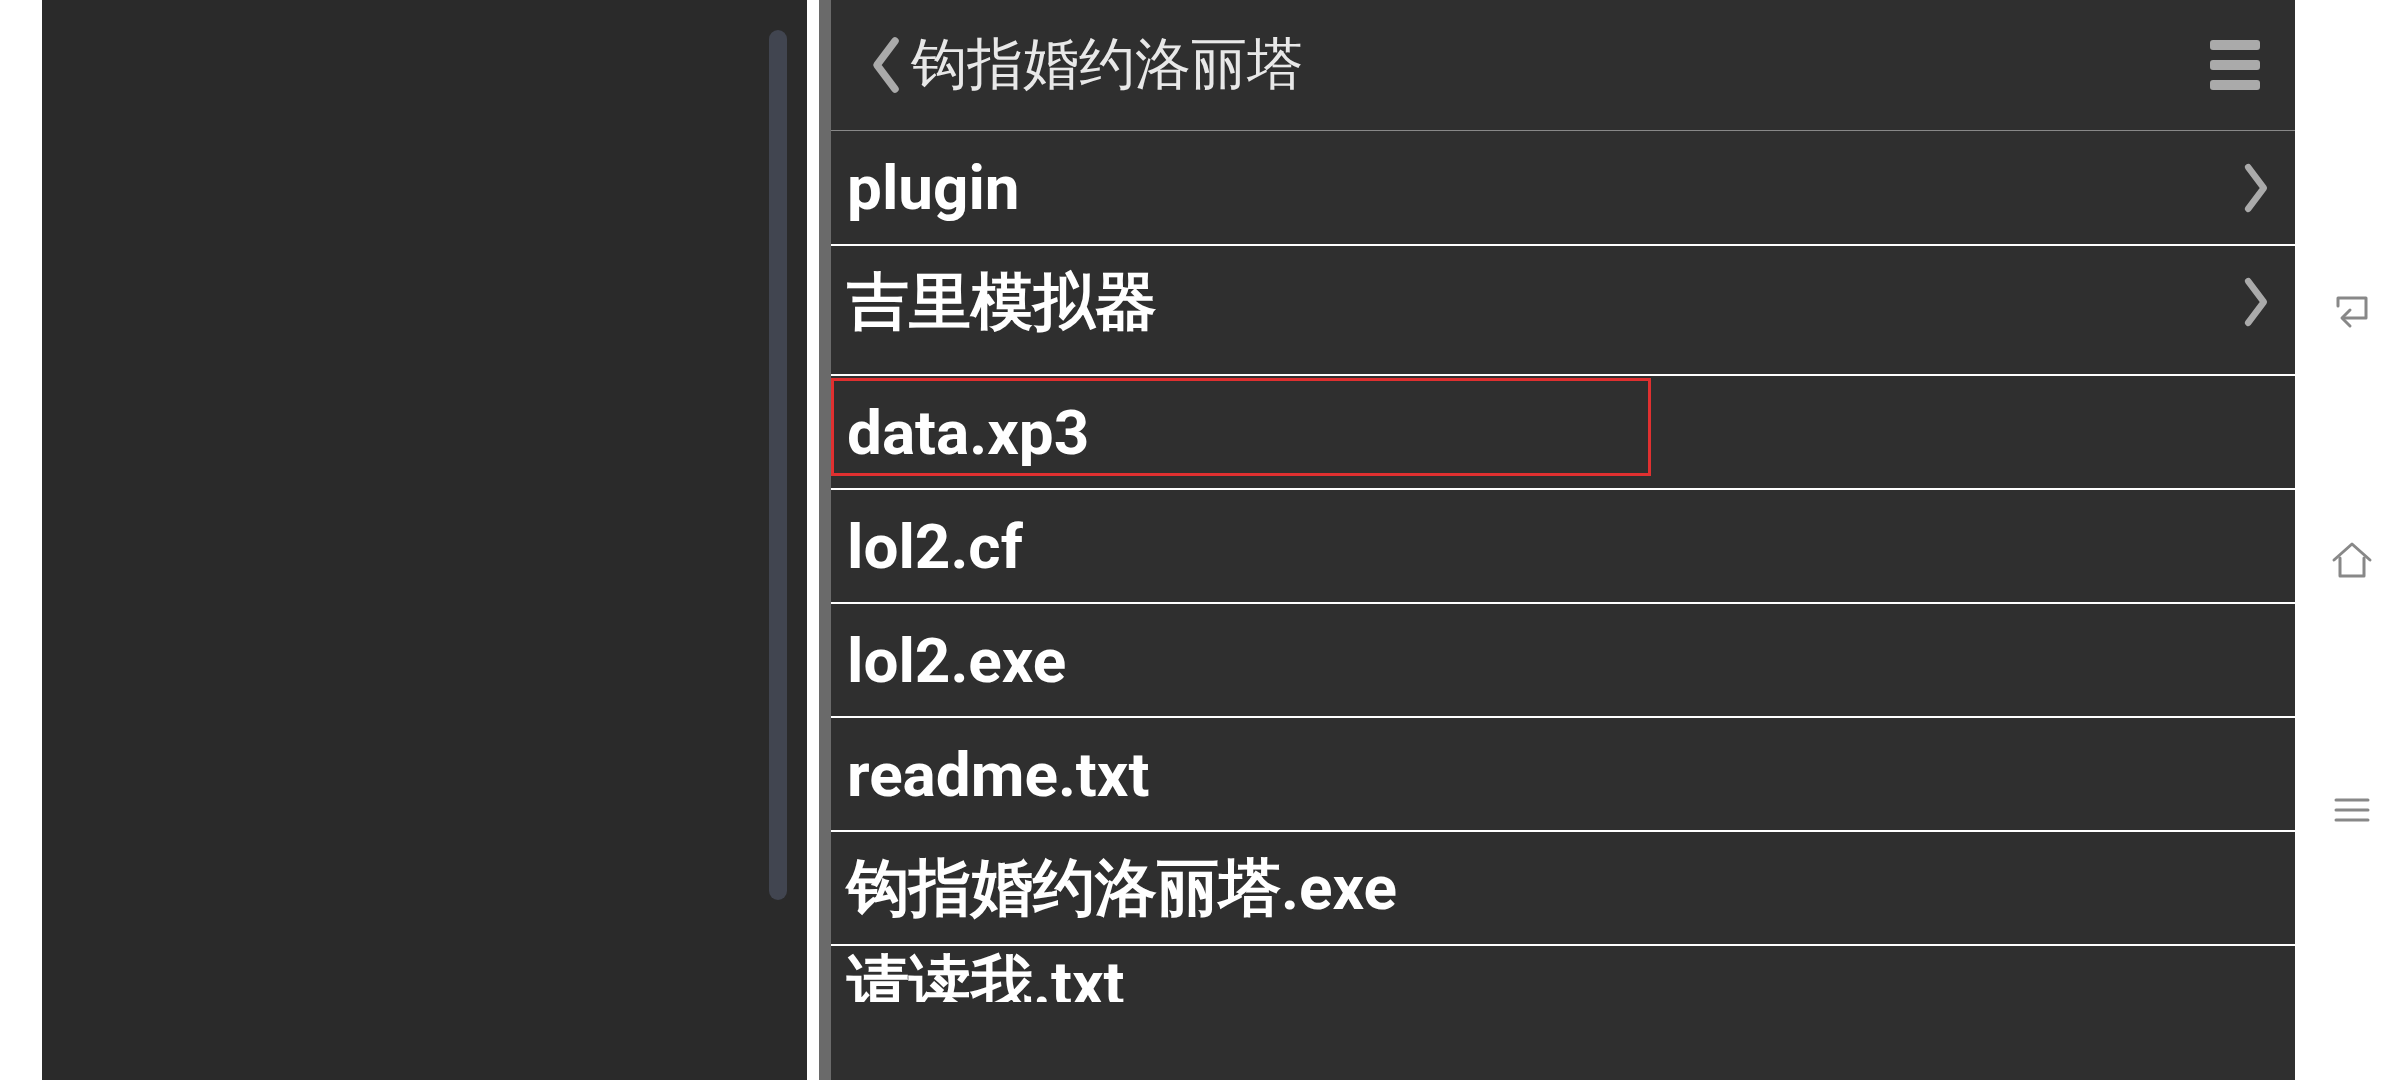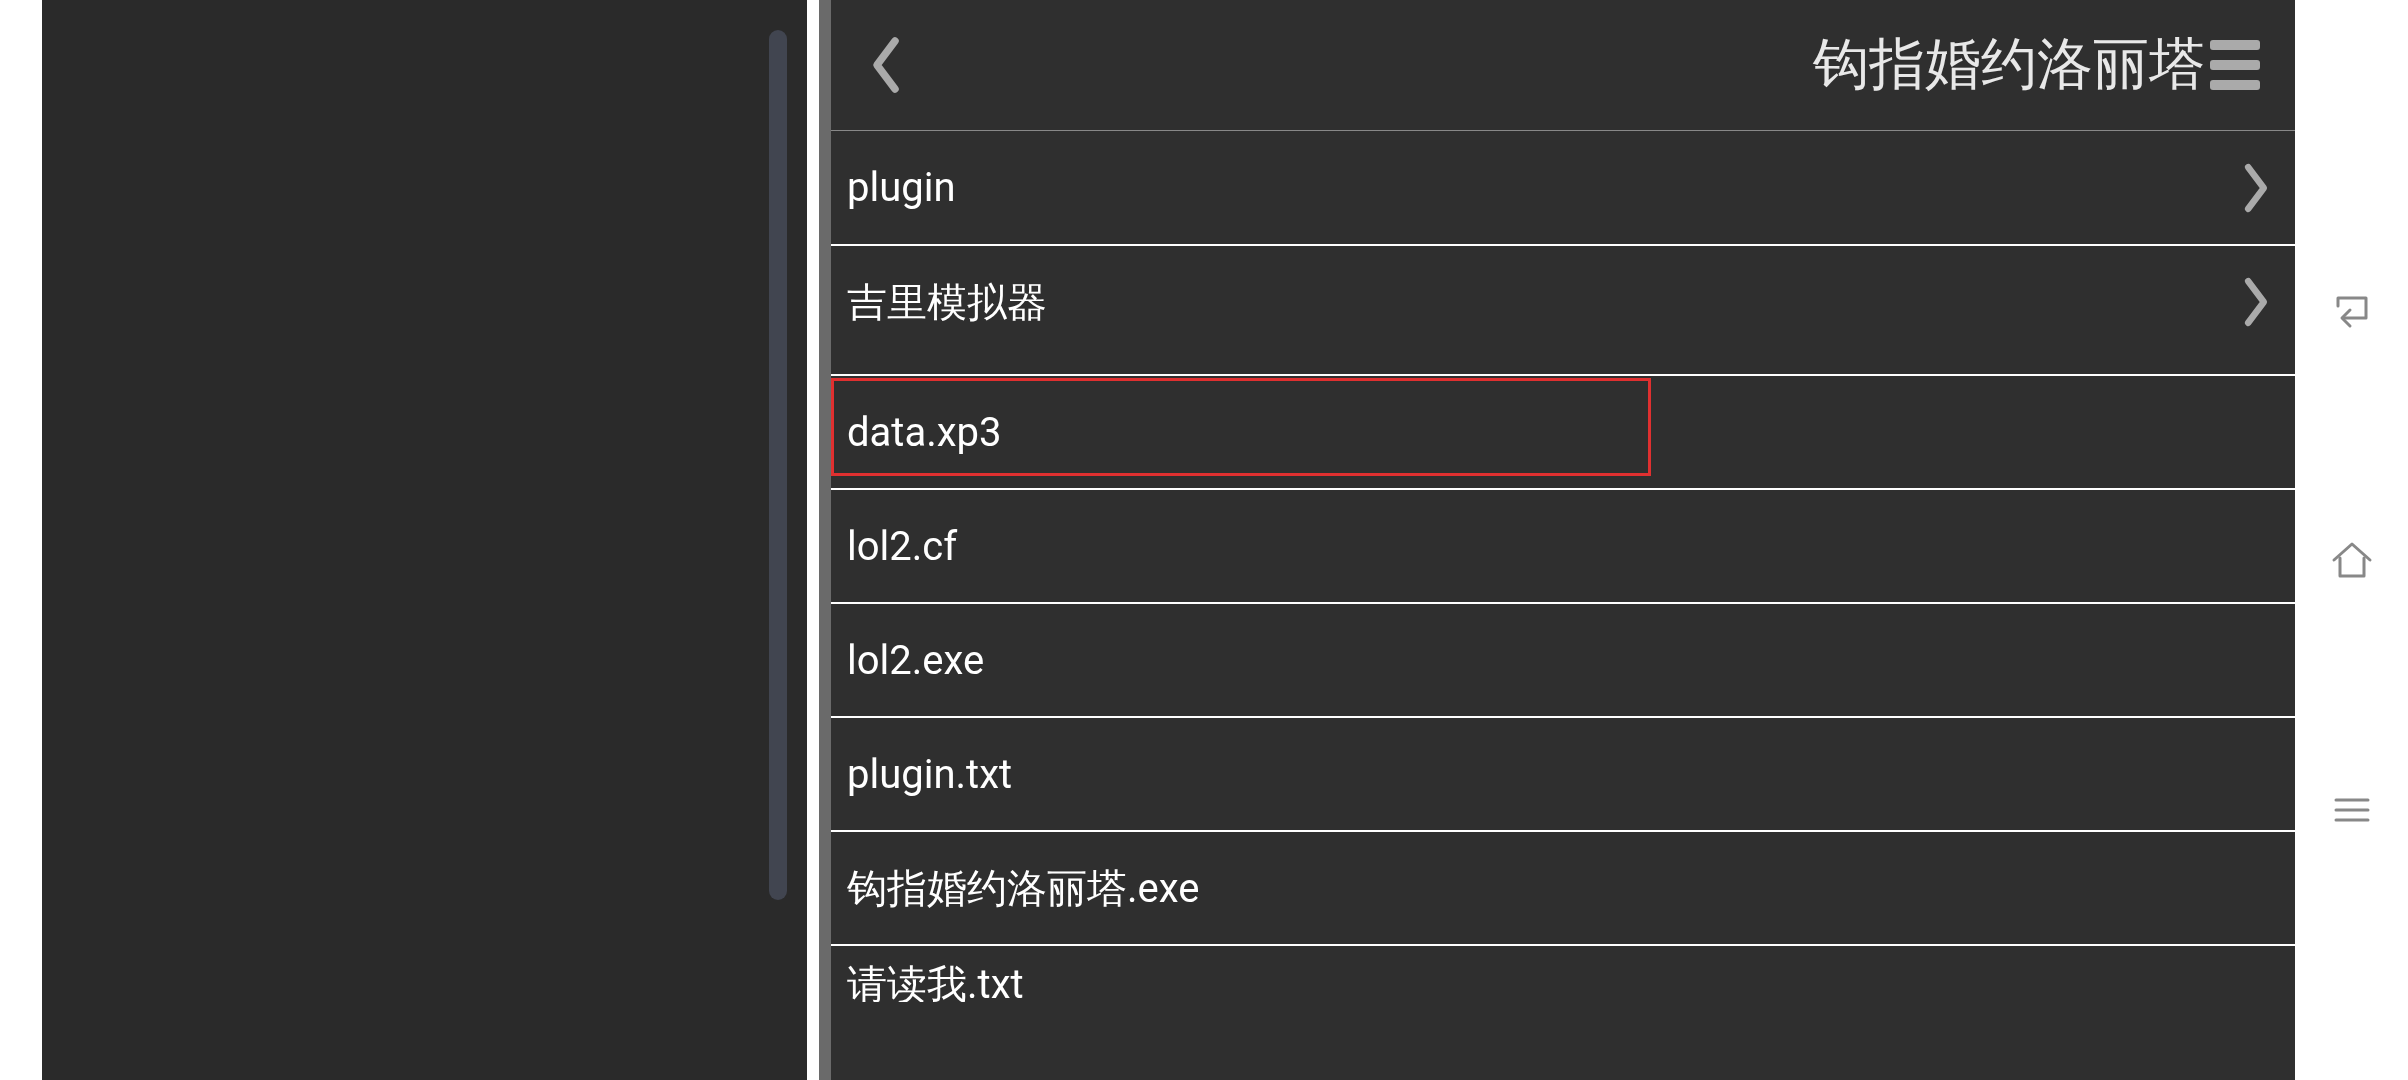--- a/index.html
+++ b/index.html
@@ -63,21 +63,21 @@
       cursor: pointer;
     }
     
     .back-btn svg {
       width: 36px;
       height: 60px;
     }
     
     .title {
       flex: 1;
-      text-align: right;
+      text-align: left;
       color: #e8e8e8;
       font-size: 56px;
       font-weight: 400;
     }
     
     .menu-btn {
       width: 60px;
       height: 60px;
       display: flex;
       flex-direction: column;
@@ -110,22 +110,22 @@
       position: relative;
       background: #2f2f2f;
     }
     
     .file-item:first-child {
       border-top: 1px solid #888;
     }
     
     .file-label {
       color: #ffffff;
-      font-size: 40px;
-      font-weight: 400;
+      font-size: 62px;
+      font-weight: 700;
     }
     
     .chevron {
       position: absolute;
       right: 22px;
       top: 50%;
       transform: translateY(-50%);
       color: #aaaaaa;
     }
     
@@ -236,21 +236,21 @@
     <div class="file-item">
       <span class="file-label">lol2.cf</span>
     </div>
 
     <div class="file-item">
       <span class="file-label">lol2.exe</span>
     </div>
 
 
     <div class="file-item">
-      <span class="file-label">plugin.txt</span>
+      <span class="file-label">readme.txt</span>
     </div>
 
     <div class="file-item">
       <span class="file-label">钩指婚约洛丽塔.exe</span>
     </div>
 
     <div class="file-item partial-item">
       <span class="file-label">请读我.txt</span>
     </div>
   </div>

